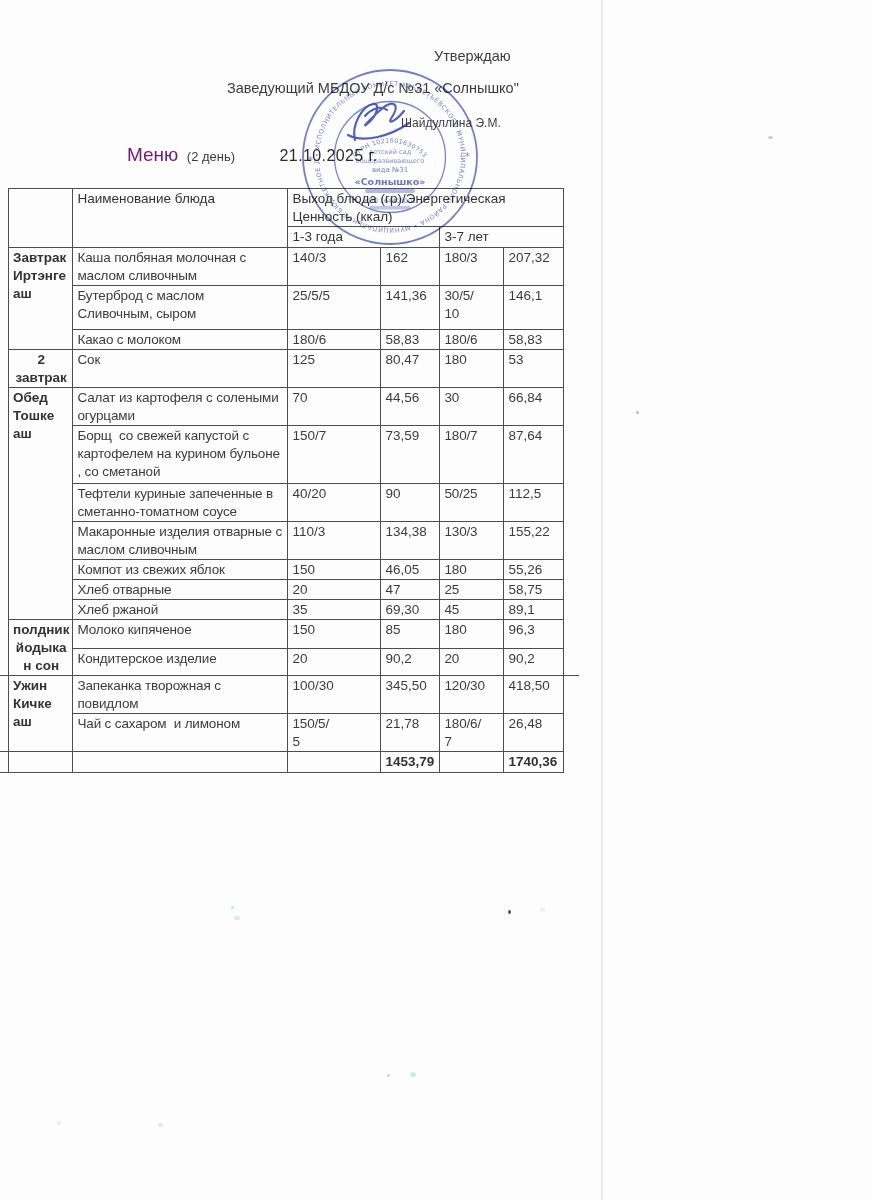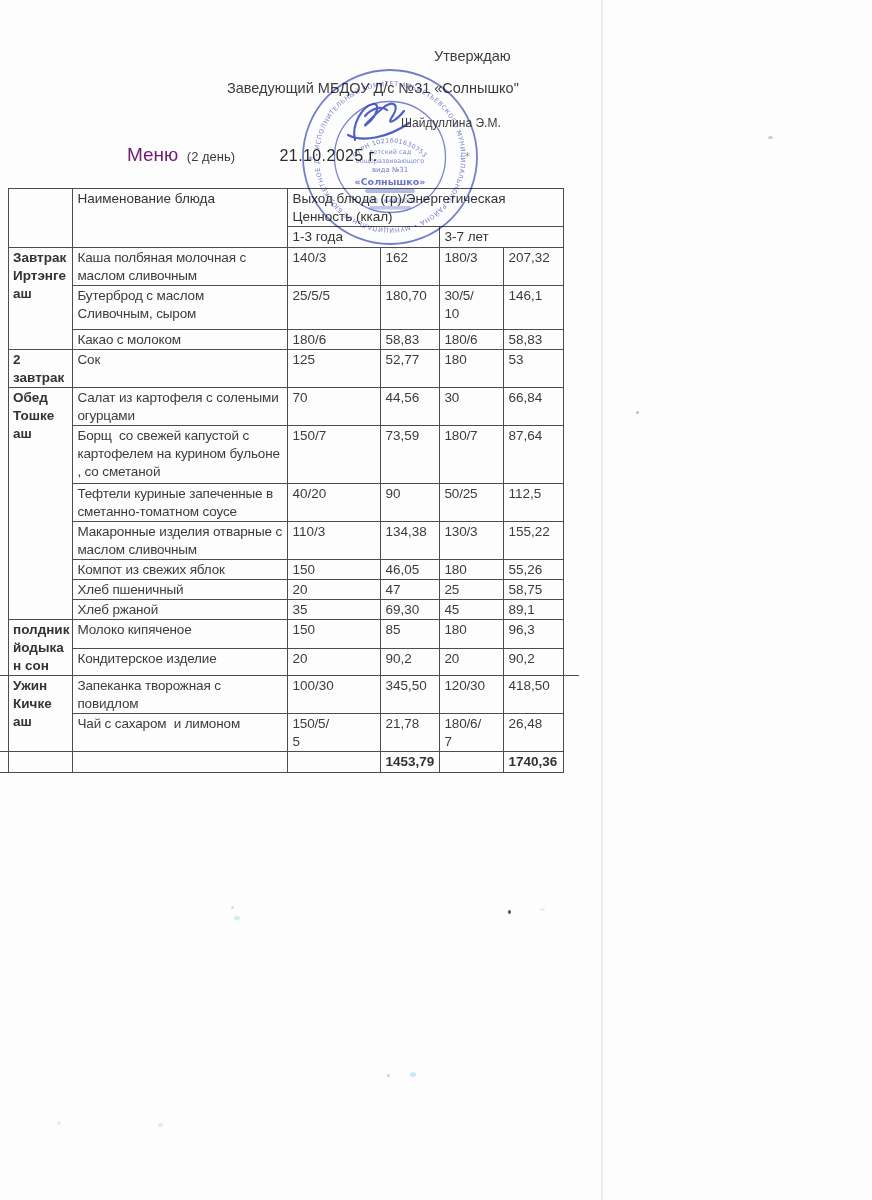--- a/index.html
+++ b/index.html
@@ -20,21 +20,21 @@
   
   .stamp{position:absolute;left:297px;top:64px;z-index:5;mix-blend-mode:multiply;}
   .stamp text{font-family:"DejaVu Sans",sans-serif;fill:#5a68c2;}
 
   
   .menu-table{position:absolute;left:8px;top:188px;border-collapse:collapse;table-layout:fixed;}
   .menu-table td{border:1.4px solid #4d4d4d;vertical-align:top;padding:1px 3px 0 4px;
                  line-height:18px;font-size:13.5px;position:relative;overflow:visible;}
   .pre{white-space:pre-wrap;letter-spacing:-0.15px;}
   .sec{font-weight:700;font-size:14px;white-space:pre-wrap;color:#333;}
-  .sec-sm{font-weight:700;font-size:11.5px;white-space:pre-wrap;color:#333;line-height:15px;}
+  .sec-sm{font-weight:700;font-size:11.5px;white-space:pre-wrap;color:#333;line-height:15px;text-align:center;}
   .hdr{font-weight:400;font-size:14px;color:#333;}
   .hdr-c{text-align:left;}
   .tot{font-weight:700;font-size:12px;color:#333;}
   
   tr.row-uzhin td:first-child::before{content:"";position:absolute;left:-9.4px;top:-1.4px;width:9.4px;height:1.4px;background:#4d4d4d;}
   tr.row-uzhin td:last-child::after{content:"";position:absolute;right:-16px;top:-1.4px;width:16px;height:1.4px;background:#4d4d4d;}
   tr.row-total td:first-child::before{content:"";position:absolute;left:-9.4px;top:-1.4px;width:9.4px;height:1.4px;background:#4d4d4d;}
   tr.row-total td:first-child::after{content:"";position:absolute;left:-9.4px;bottom:-1.4px;width:9.4px;height:1.4px;background:#4d4d4d;}
 </style>
 </head>
@@ -125,37 +125,37 @@
 маслом сливочным</td>
       <td>140/3</td>
       <td>162</td>
       <td class="pre">180/3</td>
       <td>207,32</td>
     </tr>
     <tr style="height:44px">
       <td class="pre">Бутерброд с маслом
 Сливочным, сыром</td>
       <td>25/5/5</td>
-      <td>180,70</td>
+      <td>141,36</td>
       <td class="pre">30/5/
 10</td>
       <td>146,1</td>
     </tr>
     <tr style="height:19px">
       <td class="pre">Какао с молоком</td>
       <td>180/6</td>
       <td>58,83</td>
       <td class="pre">180/6</td>
       <td>58,83</td>
     </tr>
     <tr style="height:19px">
       <td class="sec-sm">2 завтрак</td>
       <td class="pre">Сок</td>
       <td>125</td>
-      <td>52,77</td>
+      <td>80,47</td>
       <td class="pre">180</td>
       <td>53</td>
     </tr>
     <tr style="height:38px">
       <td rowspan="7" class="sec">Обед
 Тошке
 аш</td>
       <td class="pre">Салат из картофеля с солеными
 огурцами</td>
       <td>70</td>
@@ -189,21 +189,21 @@
       <td>155,22</td>
     </tr>
     <tr style="height:19px">
       <td class="pre">Компот из свежих яблок</td>
       <td>150</td>
       <td>46,05</td>
       <td class="pre">180</td>
       <td>55,26</td>
     </tr>
     <tr style="height:19px">
-      <td class="pre">Хлеб пшеничный</td>
+      <td class="pre">Хлеб отварные</td>
       <td>20</td>
       <td>47</td>
       <td class="pre">25</td>
       <td>58,75</td>
     </tr>
     <tr style="height:19px">
       <td class="pre">Хлеб ржаной</td>
       <td>35</td>
       <td>69,30</td>
       <td class="pre">45</td>

